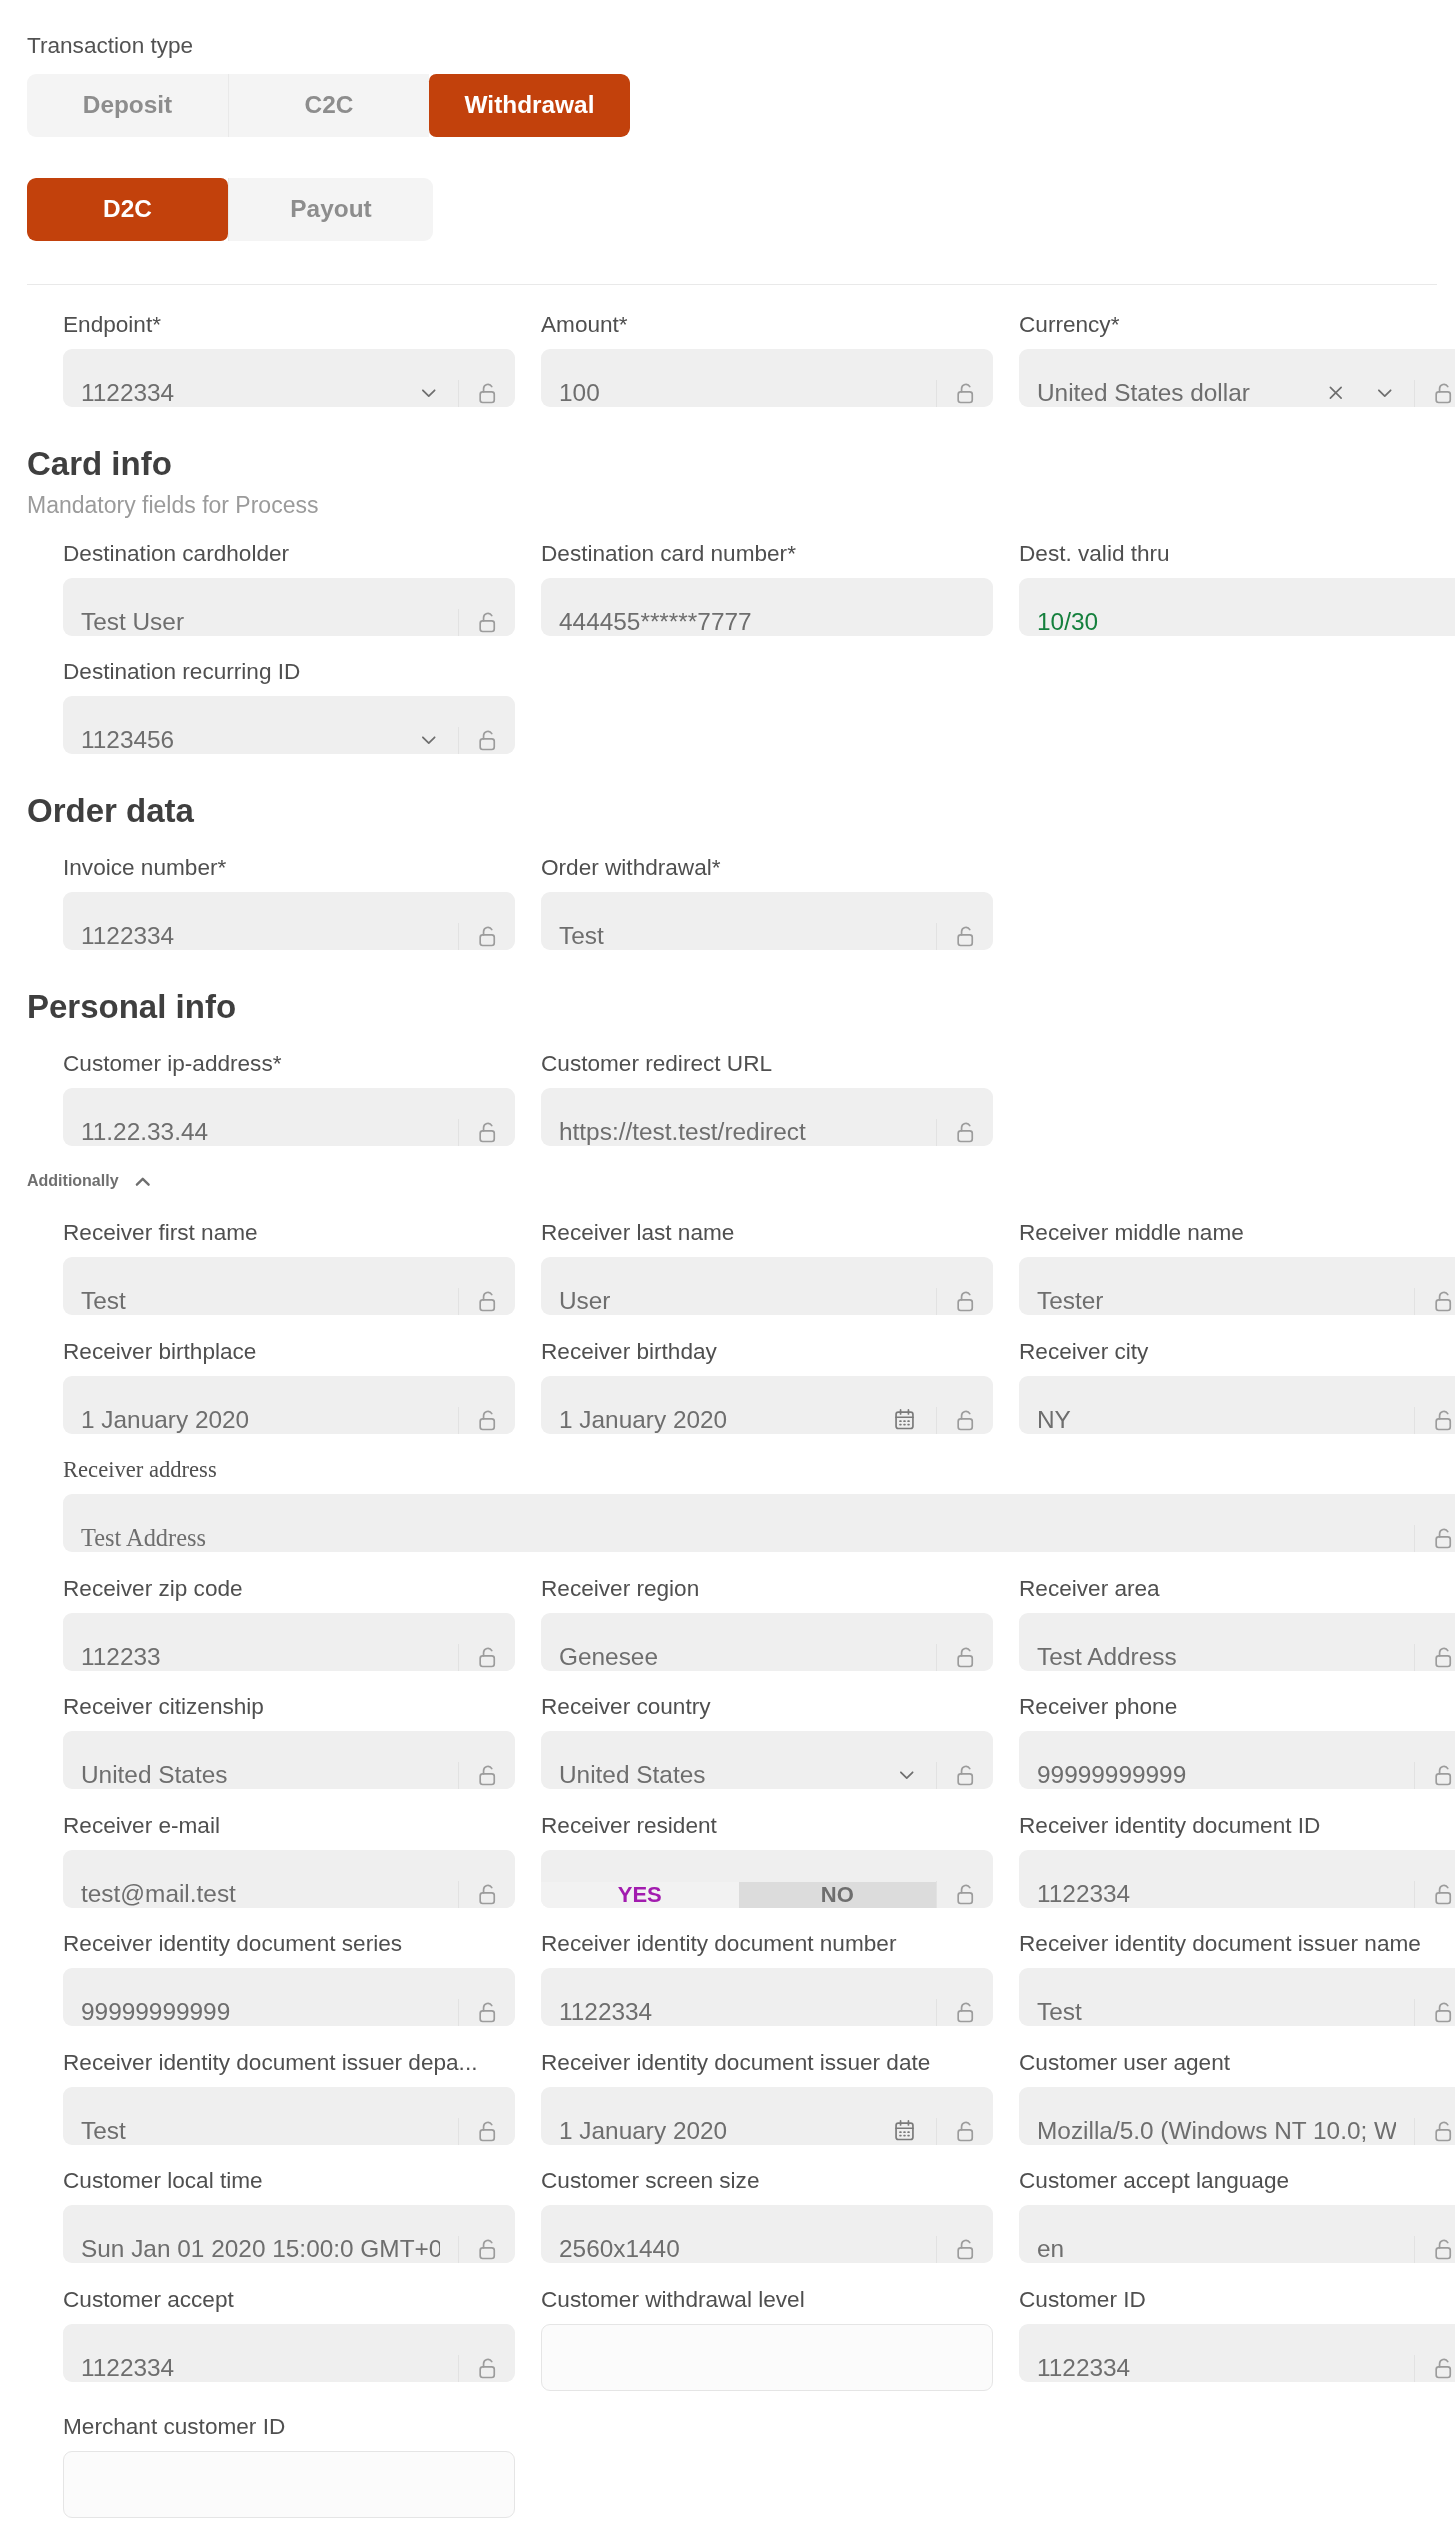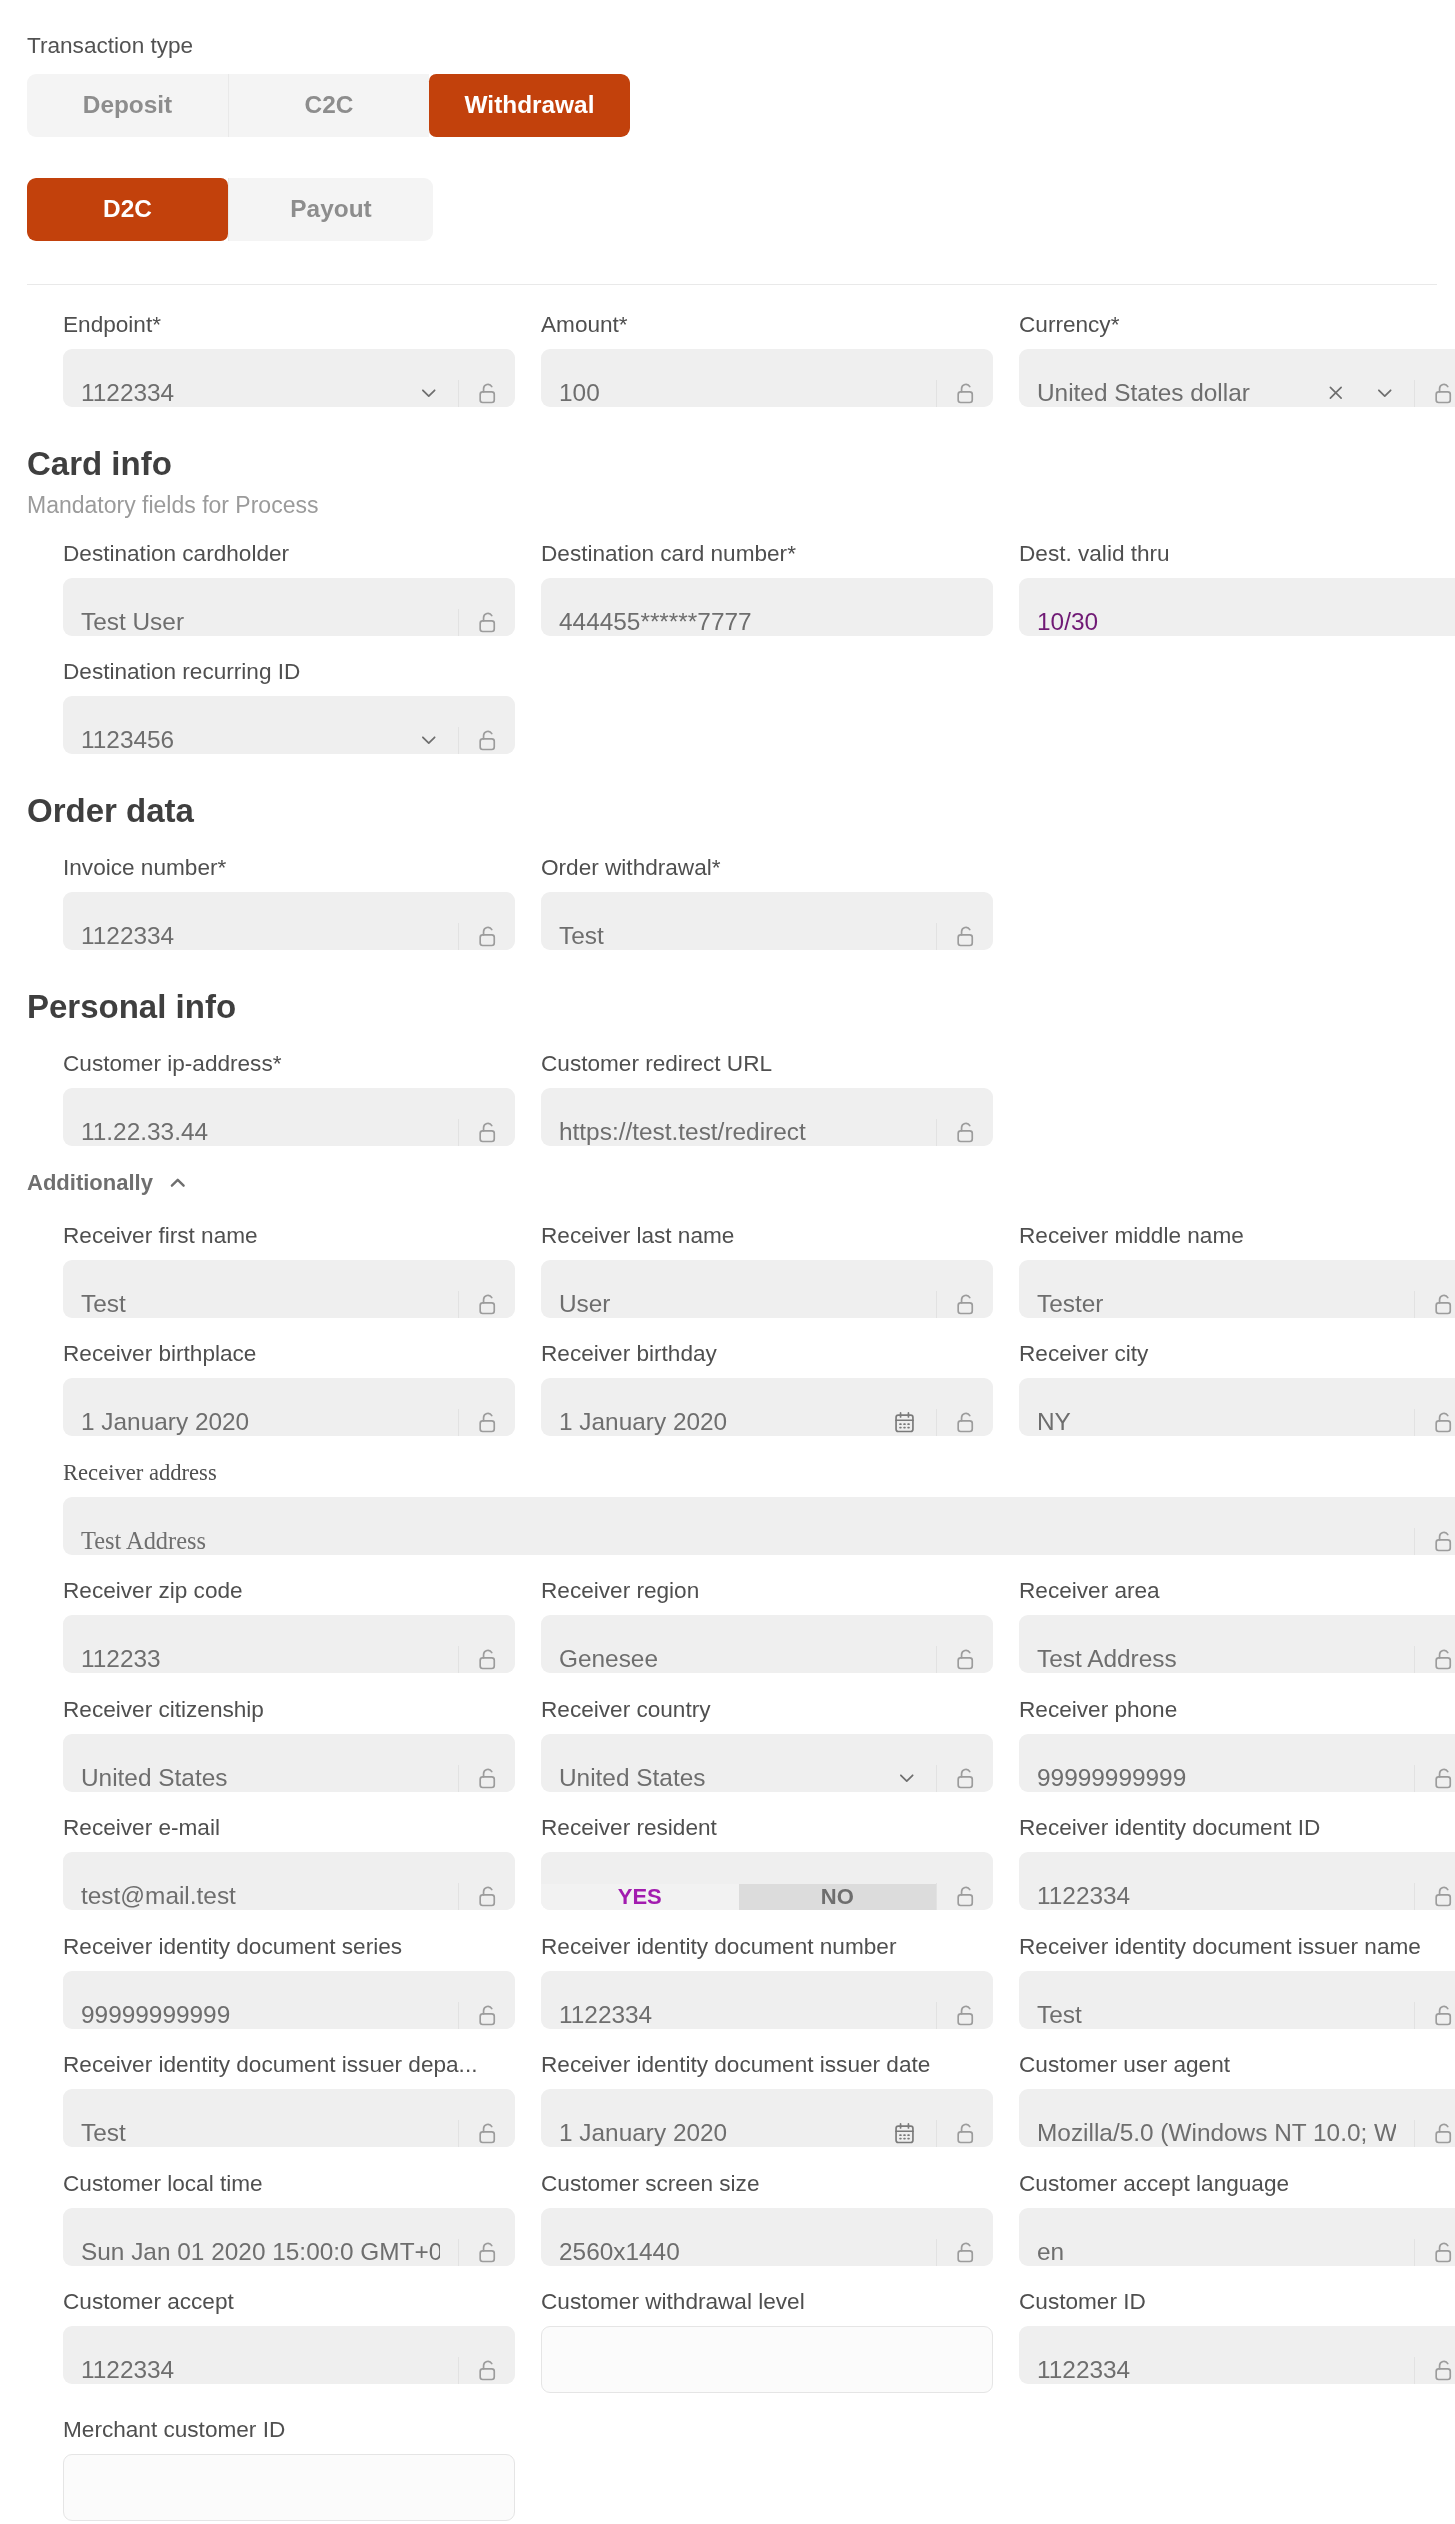--- a/index.html
+++ b/index.html
@@ -24,21 +24,21 @@
   .subtabs{margin-top:41px;}
   .hr{border:none;border-top:0.9px solid #e9e9e9;margin:43px 0 27px 0;width:1410px;}
 
   
   .section-title{font-size:33px;font-weight:bold;color:#3f3f3f;margin:38px 0 9px 0;}
   .section-sub{font-size:23px;color:#9b9b9b;margin:0 0 22px 0;}
   .section-title.tight{margin-bottom:25px;}
 
   .additionally{
     display:flex;align-items:center;gap:12.7px;margin:12.7px 0 27px 0;
-    font-size:22px;font-weight:bold;color:#6f6f6f;cursor:pointer;width:max-content;
+    font-size:16px;font-weight:bold;color:#6f6f6f;cursor:pointer;width:max-content;
   }
   .additionally .ic{color:#6f6f6f;}
 
   
   .row{display:grid;grid-template-columns:452px 452px 452px;column-gap:26px;margin-bottom:23.5px;margin-left:36px;}
   .col{min-width:0;}
   .col.span-all{grid-column:1 / -1;font-family:Liberation Serif, serif;}
   .flabel{
     font-size:22.6px;color:#4f4f4f;margin-bottom:11px;
     white-space:nowrap;overflow:hidden;max-width:100%;
@@ -46,21 +46,21 @@
   .field{
     height:58px;background:#efefef;border-radius:9px;
     display:flex;align-items:flex-end;overflow:hidden;box-sizing:border-box;
   }
   .field .main{
     flex:1;display:flex;align-items:center;padding:0 18px;min-width:0;
   }
   .value{
     font-size:24.4px;color:#6e6e6e;white-space:nowrap;overflow:hidden;min-width:0;
   }
-  .value.dark{color:#701a75;}
+  .value.dark{color:#15803d;}
   .trail{margin-left:auto;display:flex;align-items:center;gap:25px;flex:none;padding-left:11px;}
   .lockseg{
     width:56px;flex:none;border-left:0.9px solid #e2e2e2;
     display:flex;align-items:center;justify-content:center;cursor:pointer;color:#9c9c9c;
   }
   .field.empty{background:#fbfbfb;border:0.9px solid #e5e5e5;height:67px;}
 
   
   .toggle{flex:1;display:flex;min-width:0;}
   .toggle .opt{

